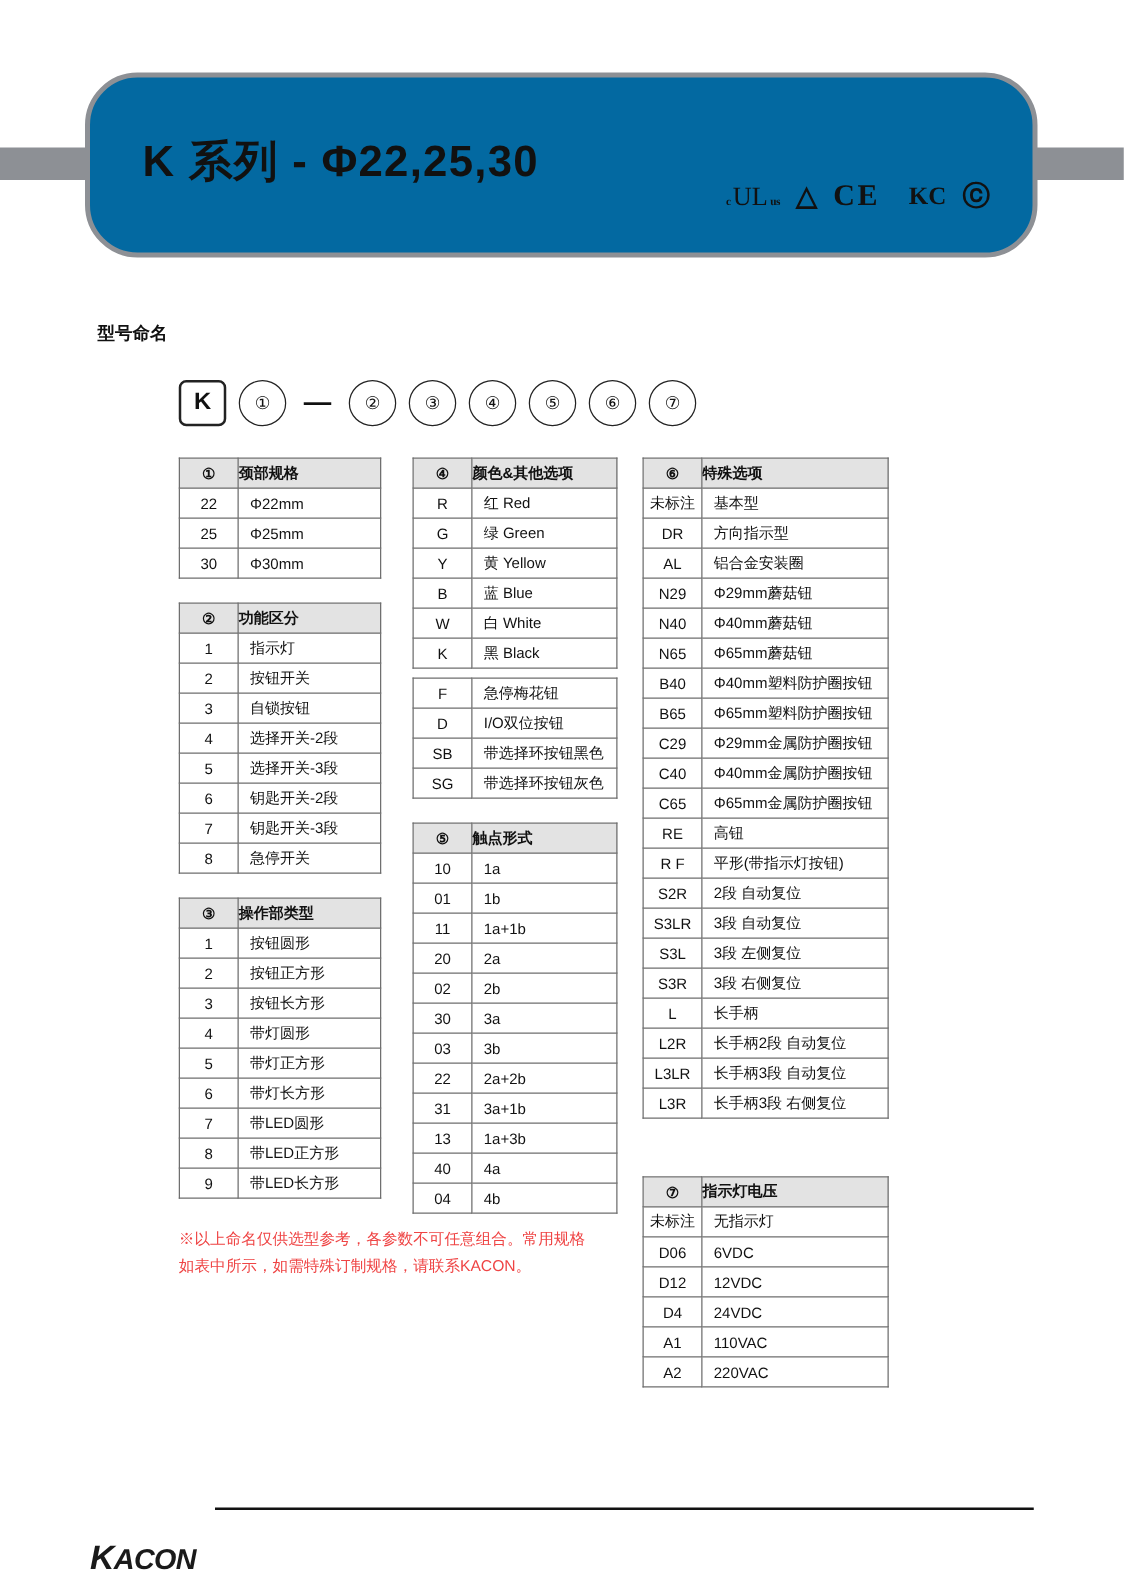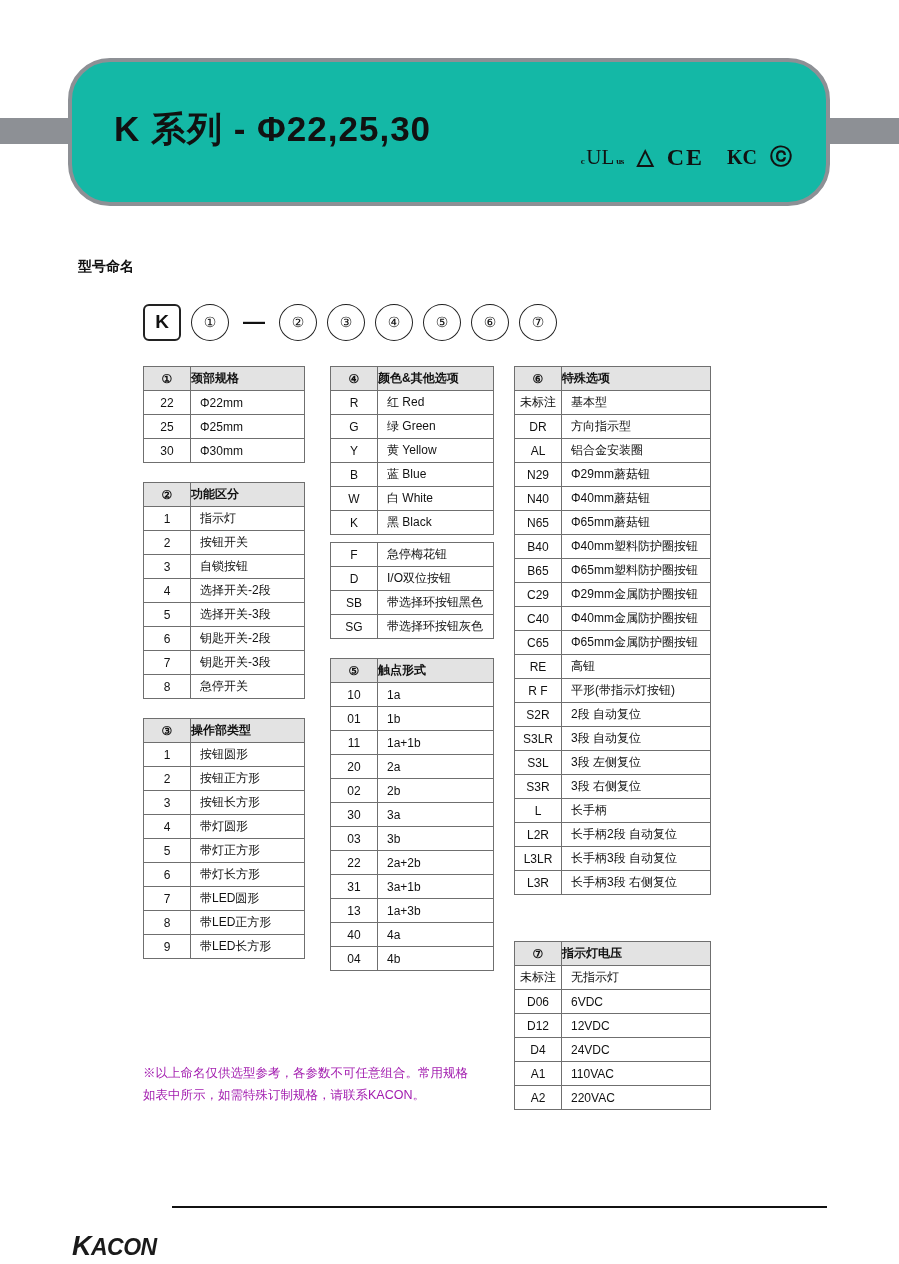--- a/index.html
+++ b/index.html
@@ -23,21 +23,21 @@
   .header-bar {
     position: absolute;
     left: 0; top: 60px;
     width: 899px; height: 26px;
     background: #8d9095;
   }
   .header-box {
     position: absolute;
     left: 68px; top: 0px;
     width: 762px; height: 148px;
-    background: #14b8a6;
+    background: #0369a1;
     border: 4px solid #8d9095;
     border-radius: 42px;
   }
   .header-title {
     position: absolute;
     left: 42px; top: 44px;
     font-size: 35px;
     font-weight: bold;
     letter-spacing: 1px;
     color: #111;
@@ -139,24 +139,24 @@
   .tbl .hdr td {
     background: #e3e3e3;
     font-weight: bold;
     text-align: center;
   }
   .tbl .hdr td.desc { text-align: left; padding-left: 0; }
 
   
   .note {
     position: absolute;
-    left: 143px; top: 1062px;
+    left: 143px; top: 980px;
     font-size: 12.5px;
     line-height: 22px;
-    color: #a21caf;
+    color: #ef4444;
   }
 
   
   .footer-logo {
     position: absolute;
     left: 72px; top: 1231px;
     font-size: 23px;
     font-weight: bold;
     font-style: italic;
     letter-spacing: -0.5px;

